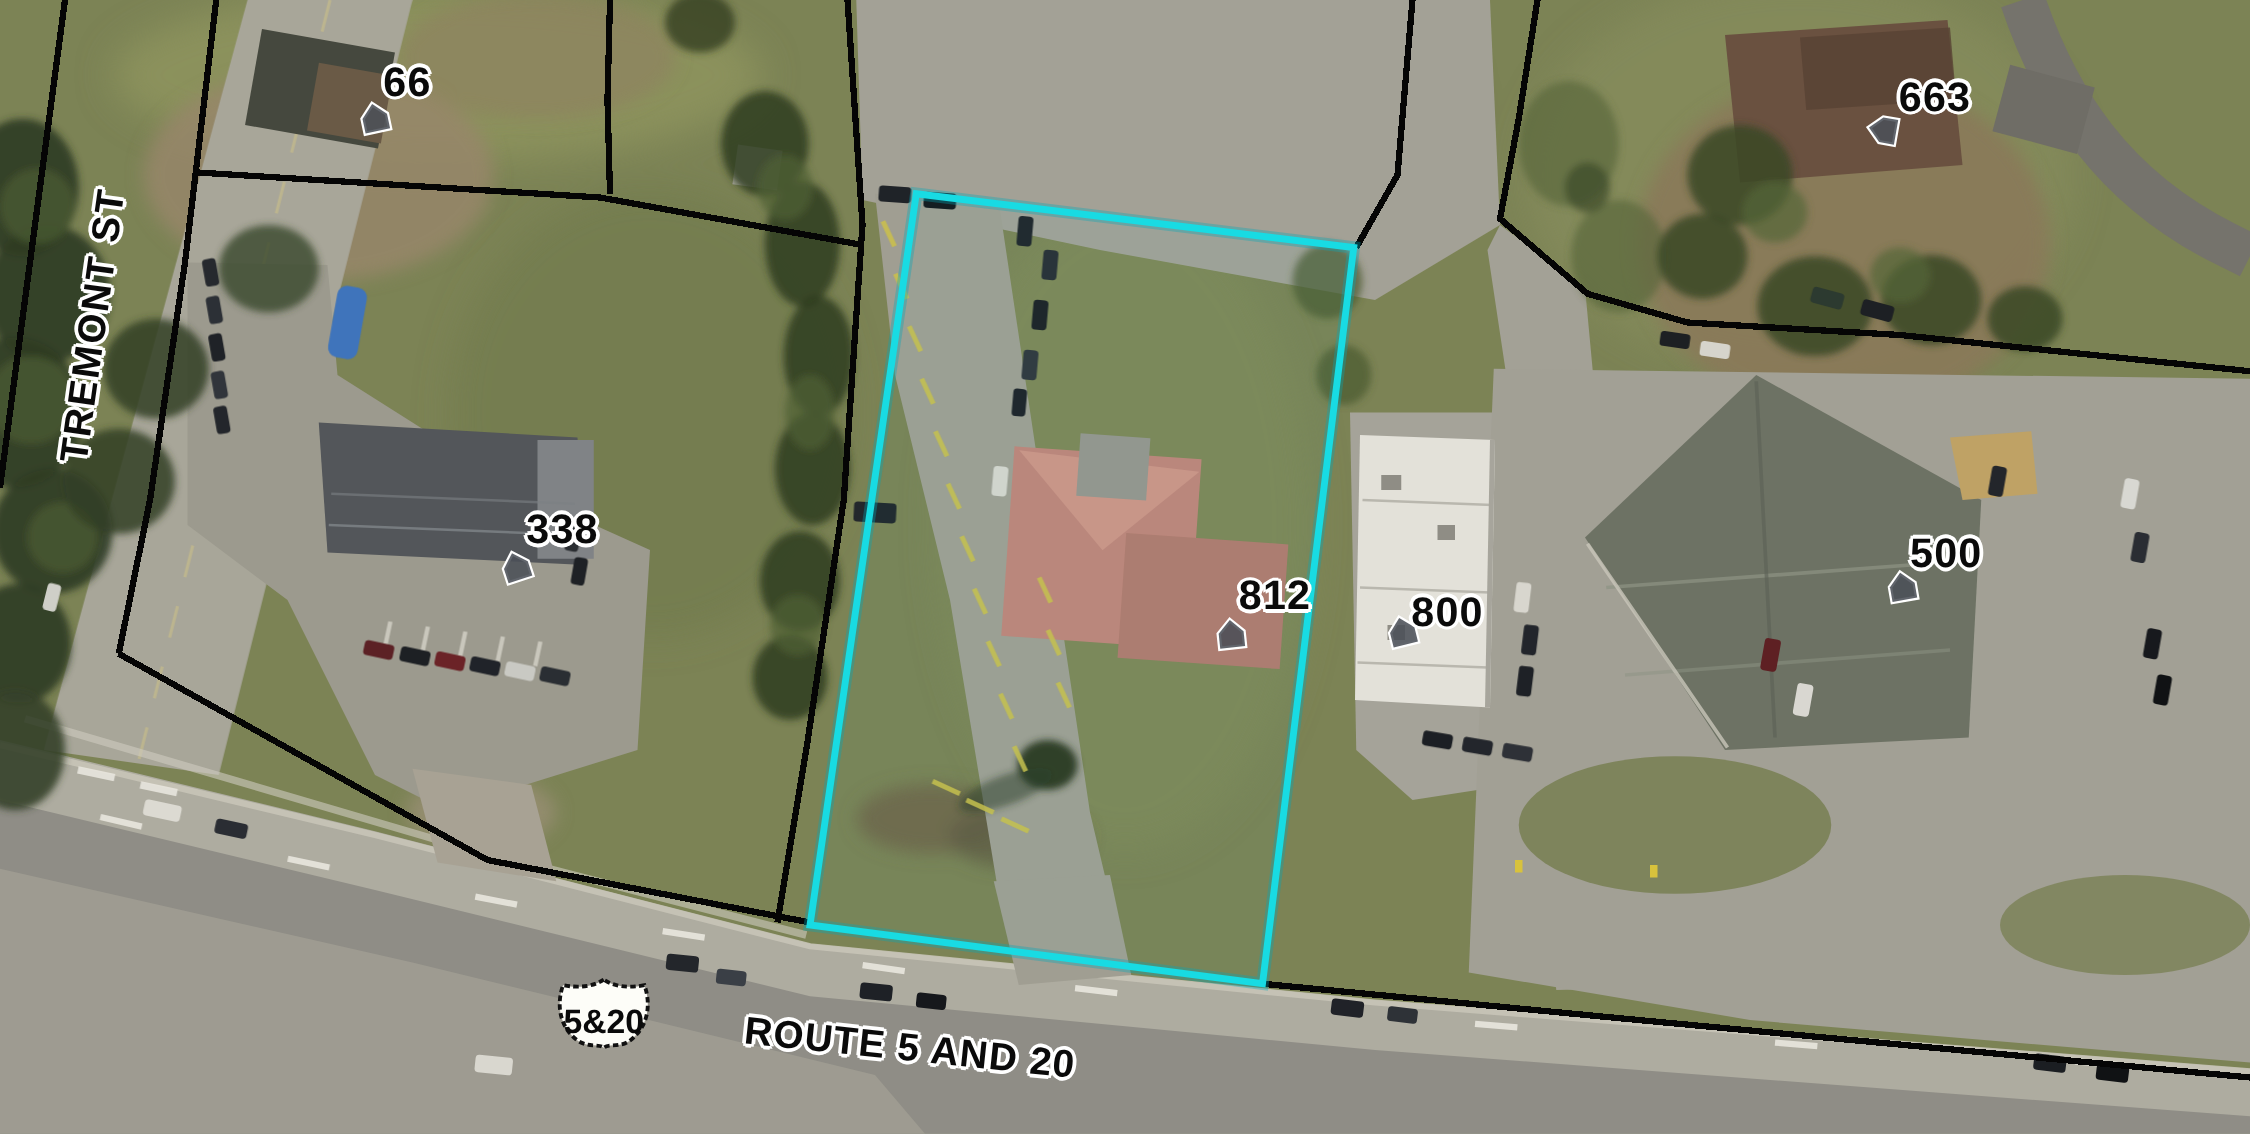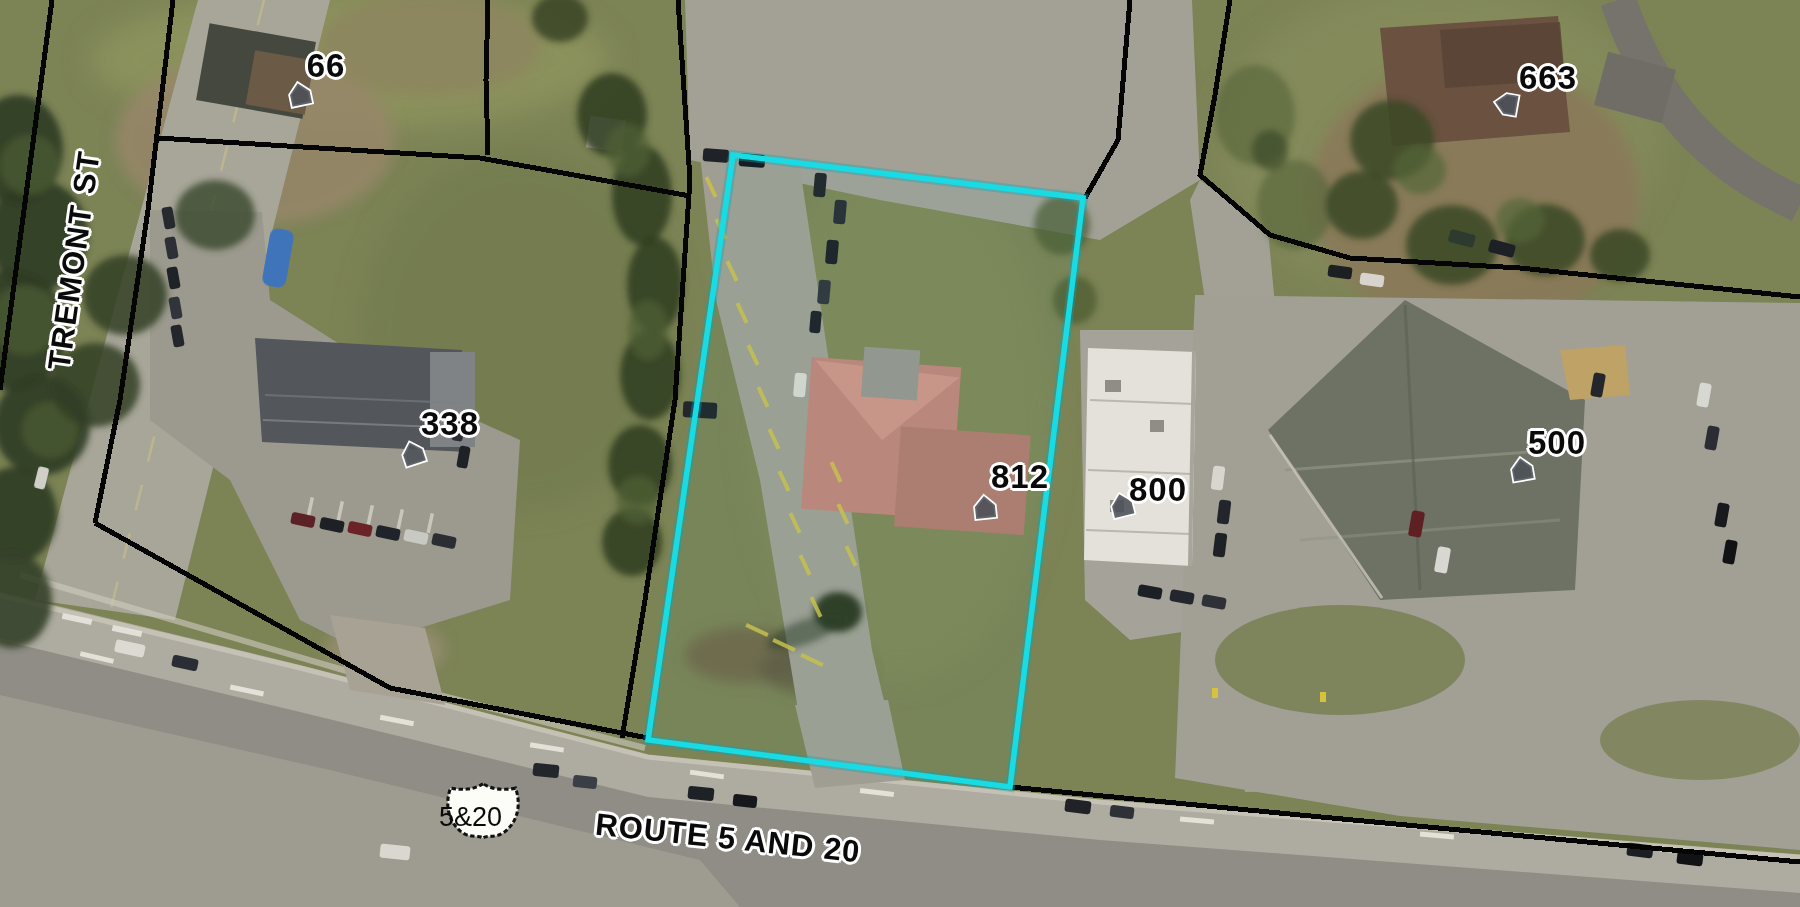--- a/index.html
+++ b/index.html
@@ -27,22 +27,22 @@
   .street-tremont{left:74px;top:260px;font-size:31px;letter-spacing:2px;
     transform:translate(-50%,-50%) rotate(-82deg);}
   .street-route520{left:728px;top:838px;font-size:31px;letter-spacing:1px;
     transform:translate(-50%,-50%) rotate(6deg);}
   .shield{
     position:absolute;left:483px;top:811px;width:88px;height:64px;
     transform:translate(-50%,-50%);
   }
   .shield svg{position:absolute;left:0;top:0;}
   .shield .shield-text{
-    position:absolute;left:0;top:6px;width:100%;text-align:left;
-    font-size:27px;font-weight:normal;color:#0a0a0a;line-height:64px;
+    position:absolute;left:0;top:6px;width:100%;text-align:center;
+    font-size:27px;font-weight:bold;color:#0a0a0a;line-height:64px;
   }
 </style>
 </head>
 <body>
 
 <div class="viewport">
 
 <svg class="scene" width="1800" height="907" viewBox="0 0 1800 907">
   <defs>
     <filter id="f2" x="-60%" y="-60%" width="220%" height="220%">

